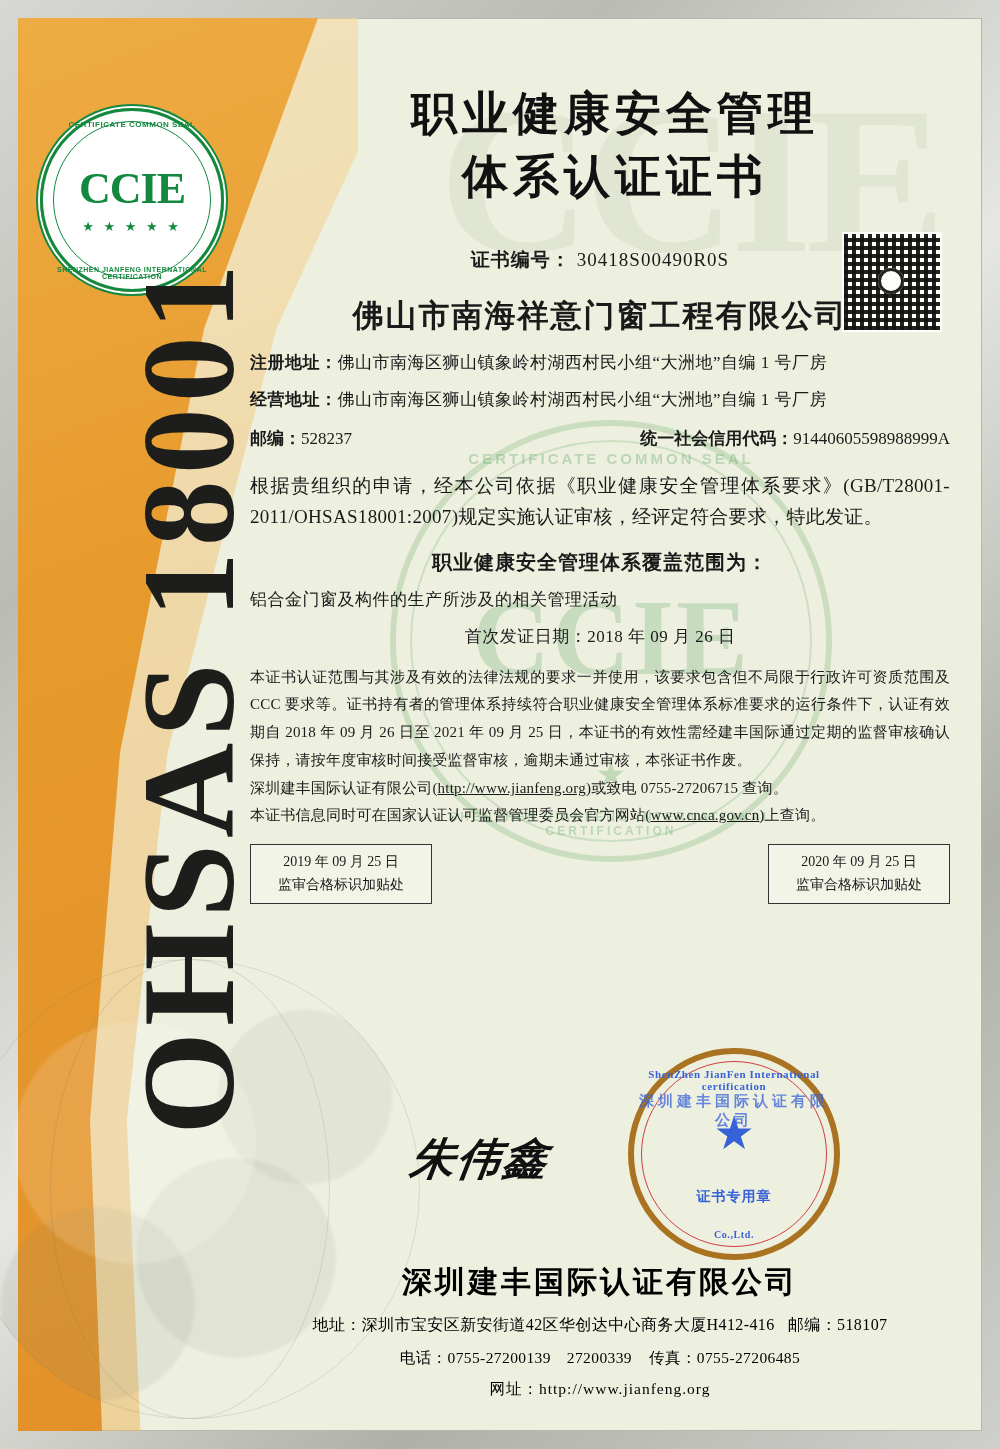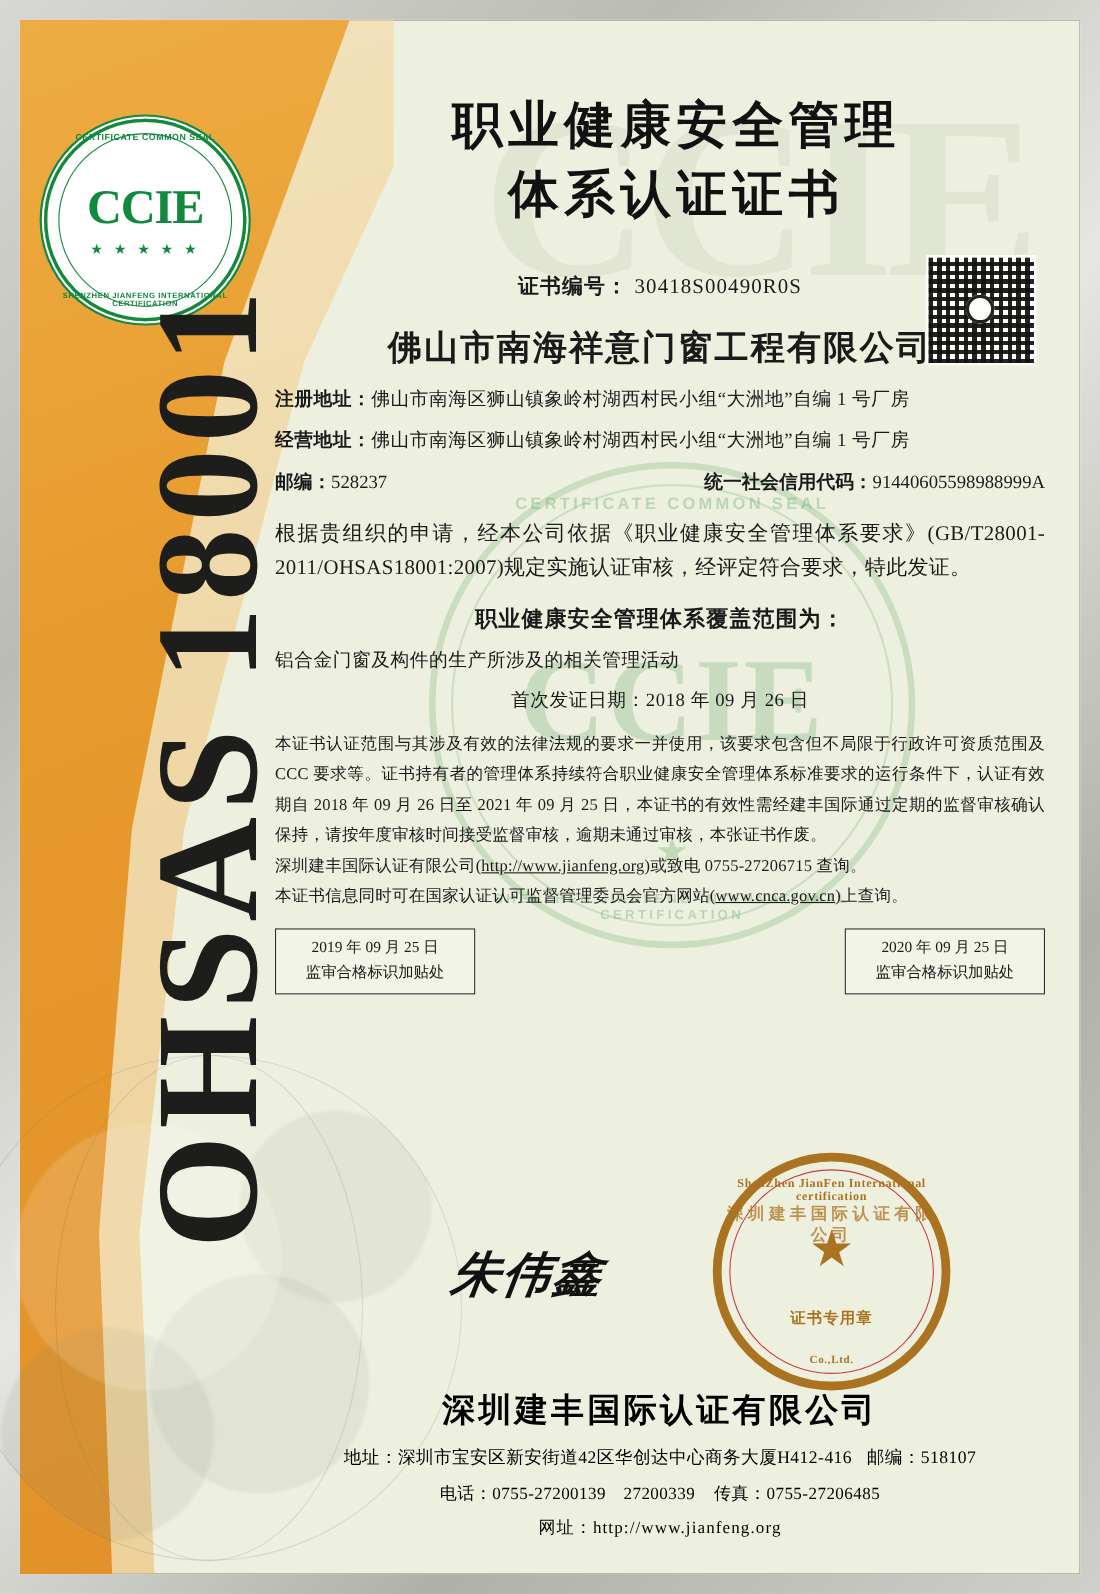--- a/index.html
+++ b/index.html
@@ -349,27 +349,27 @@
   }
   .sig-title {
     margin-top: 26px;
     font-size: 16px;
     font-family: "Liberation Serif", serif;
     letter-spacing: 2px;
   }
   
   .red-stamp {
     position: absolute;
-    left: 648px;
+    left: 628px;
     top: 1048px;
     width: 200px;
     height: 200px;
     border-radius: 50%;
-    border: 8px solid #a16207;
-    color: #a16207;
+    border: 6px solid #a16207;
+    color: #1d4ed8;
     opacity: .88;
   }
   .red-stamp .rs-ring {
     position: absolute;
     inset: 7px;
     border-radius: 50%;
     border: 1px solid #c8252b;
   }
   .red-stamp .rs-top,
   .red-stamp .rs-bottom {

